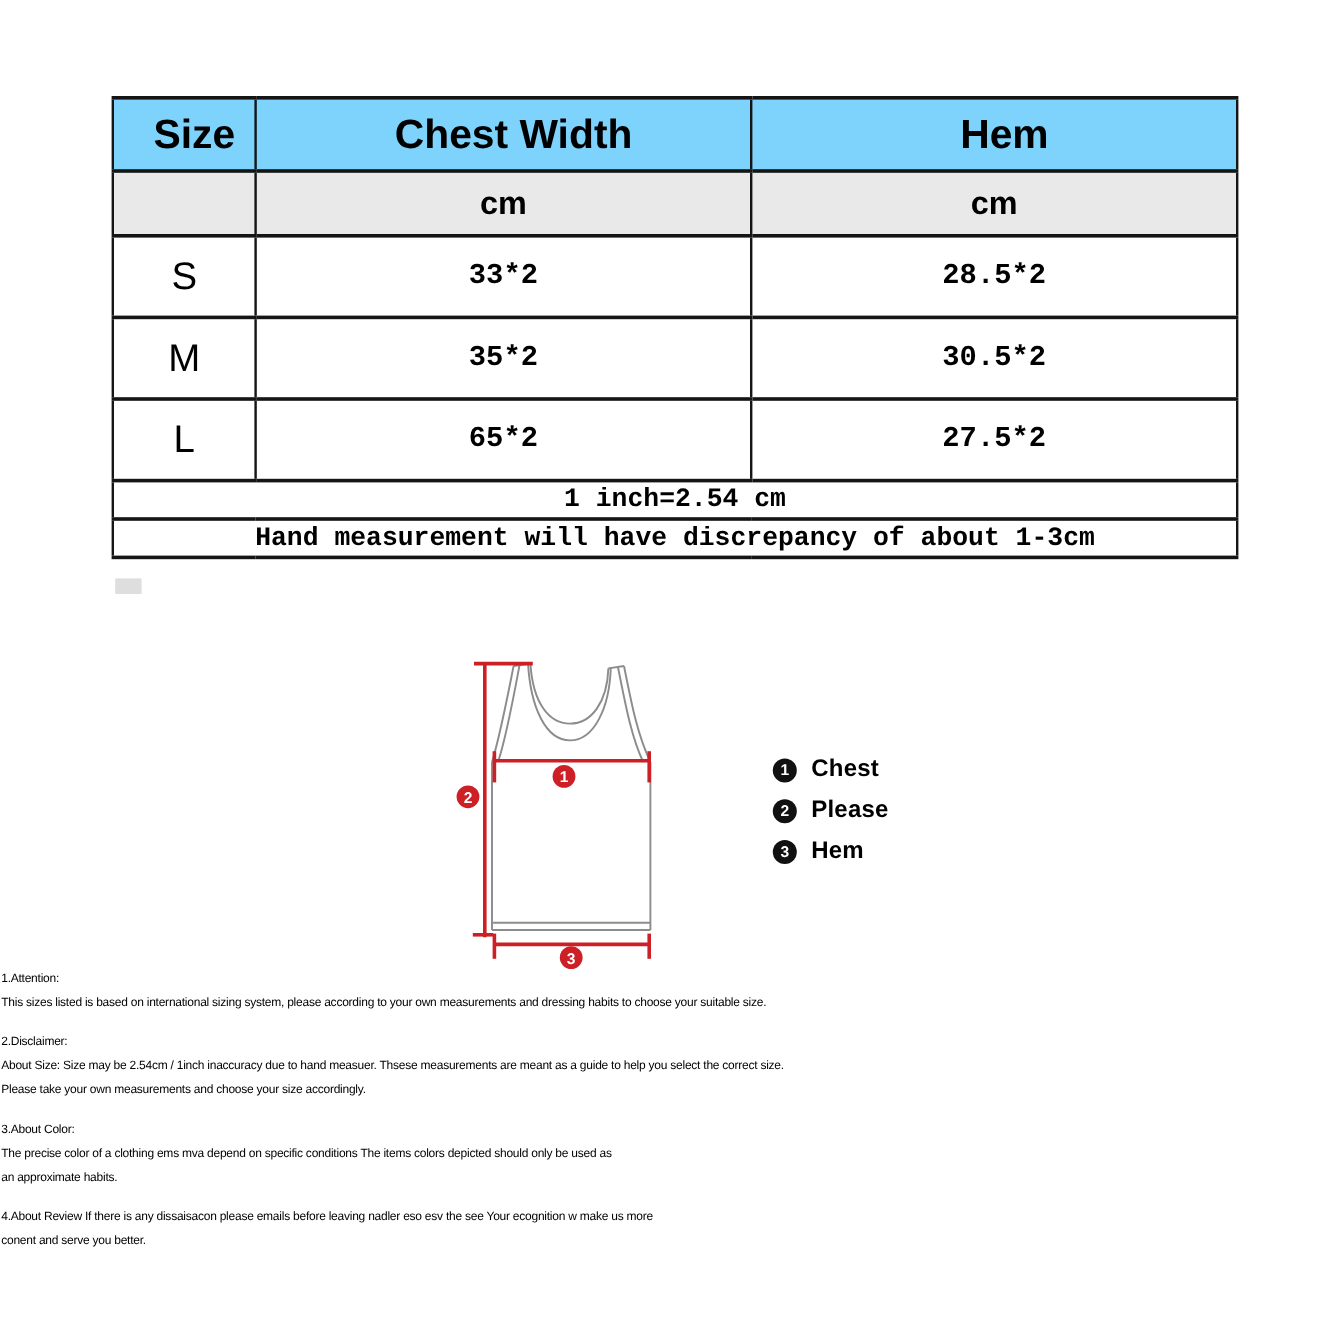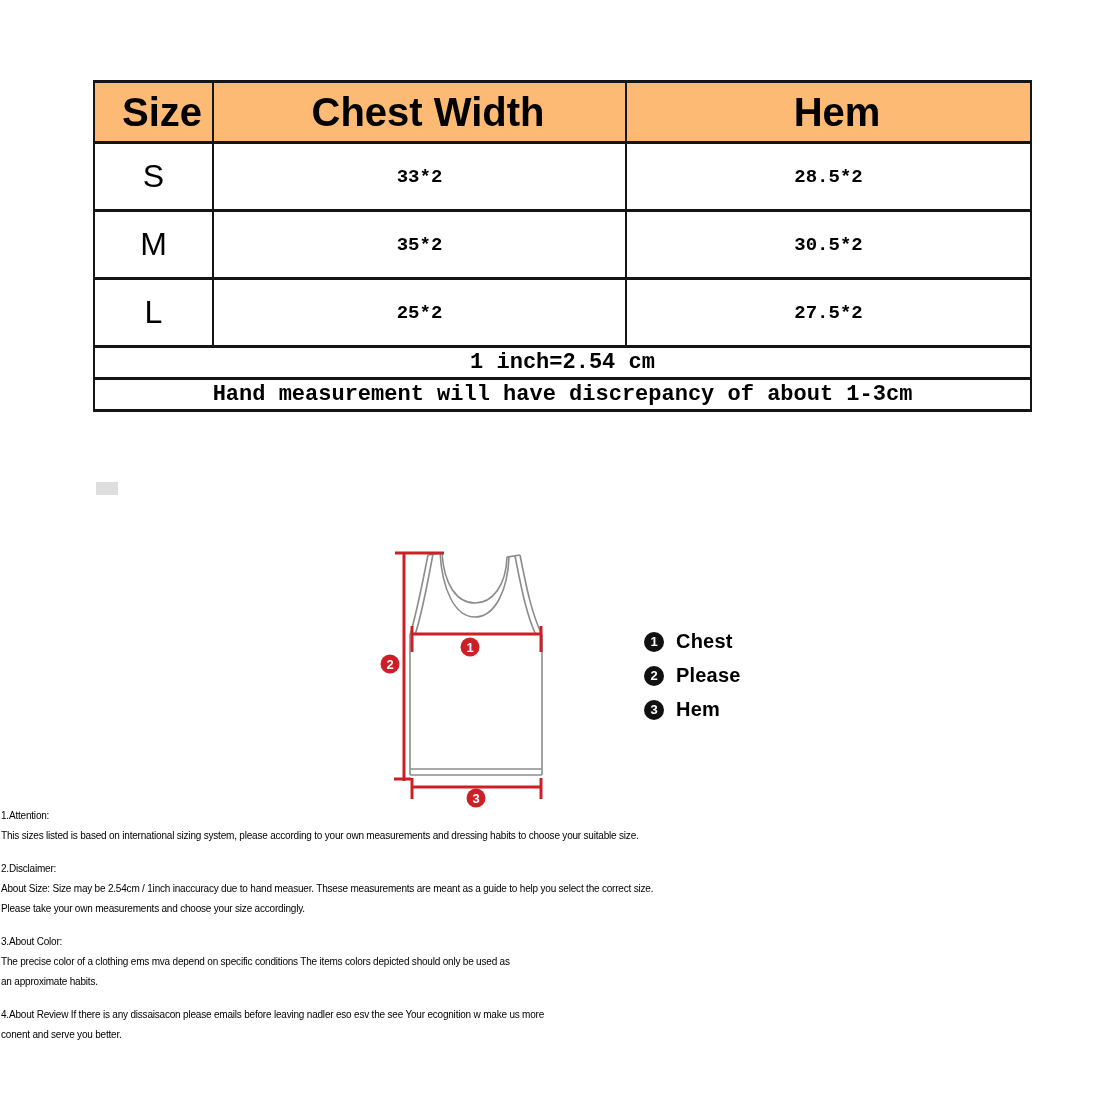--- a/index.html
+++ b/index.html
@@ -12,25 +12,25 @@
   
   table.size-table {
     position:absolute; left:93px; top:80px; width:937px;
     border-collapse:collapse; table-layout:fixed;
   }
   table.size-table td, table.size-table th {
     border-left:2px solid #151515; border-right:2px solid #151515;
     border-top:3px solid #151515; border-bottom:3px solid #151515;
     text-align:center; vertical-align:middle; padding:0;
   }
-  tr.head-row th { height:61px; background:#fdba74; font-size:40px; font-weight:bold; letter-spacing:0px;padding-left:17px; }
+  tr.head-row th { height:61px; background:#7dd3fc; font-size:34px; font-weight:bold; letter-spacing:0px;padding-left:17px; }
   tr.unit-row td { height:54px; background:#e9e9e9; font-size:27px; font-weight:bold; }
   tr.data-row td { height:68px; background:#fff; }
   td.size-letter { font-size:32px; font-weight:400; }
-  td.val { font-family:"Liberation Mono", monospace; font-weight:bold; font-size:19px;margin-top:39px; }
+  td.val { font-family:"Liberation Mono", monospace; font-weight:bold; font-size:24px;margin-top:39px; }
   tr.note-row td { height:32px; background:#fff; font-family:"Liberation Mono", monospace; font-weight:bold; font-size:22px;margin-top:35px; }
 
   .artifact-square {
     position:absolute; left:96px; top:482px; width:22px; height:13px;
     background:#dedede;
   }
 
   
   svg.tank-svg { position:absolute; left:365px; top:540px; }
 
@@ -61,33 +61,38 @@
     <col style="width:119px">
       <col style="width:413px">
       <col style="width:405px">
   </colgroup>
   <tbody>
     <tr class="head-row">
       <th>Size</th>
       <th>Chest Width</th>
       <th>Hem</th>
     </tr>
+    <tr class="unit-row">
+      <td></td>
+      <td>cm</td>
+      <td>cm</td>
+    </tr>
     <tr class="data-row">
       <td class="size-letter">S</td>
       <td class="val">33*2</td>
       <td class="val">28.5*2</td>
     </tr>
     <tr class="data-row">
       <td class="size-letter">M</td>
       <td class="val">35*2</td>
       <td class="val">30.5*2</td>
     </tr>
     <tr class="data-row">
       <td class="size-letter">L</td>
-      <td class="val">25*2</td>
+      <td class="val">65*2</td>
       <td class="val">27.5*2</td>
     </tr>
     <tr class="note-row">
       <td colspan="3">1 inch=2.54 cm</td>
     </tr>
     <tr class="note-row">
       <td colspan="3">Hand measurement will have discrepancy of about 1-3cm</td>
     </tr>
   </tbody>
 </table>

